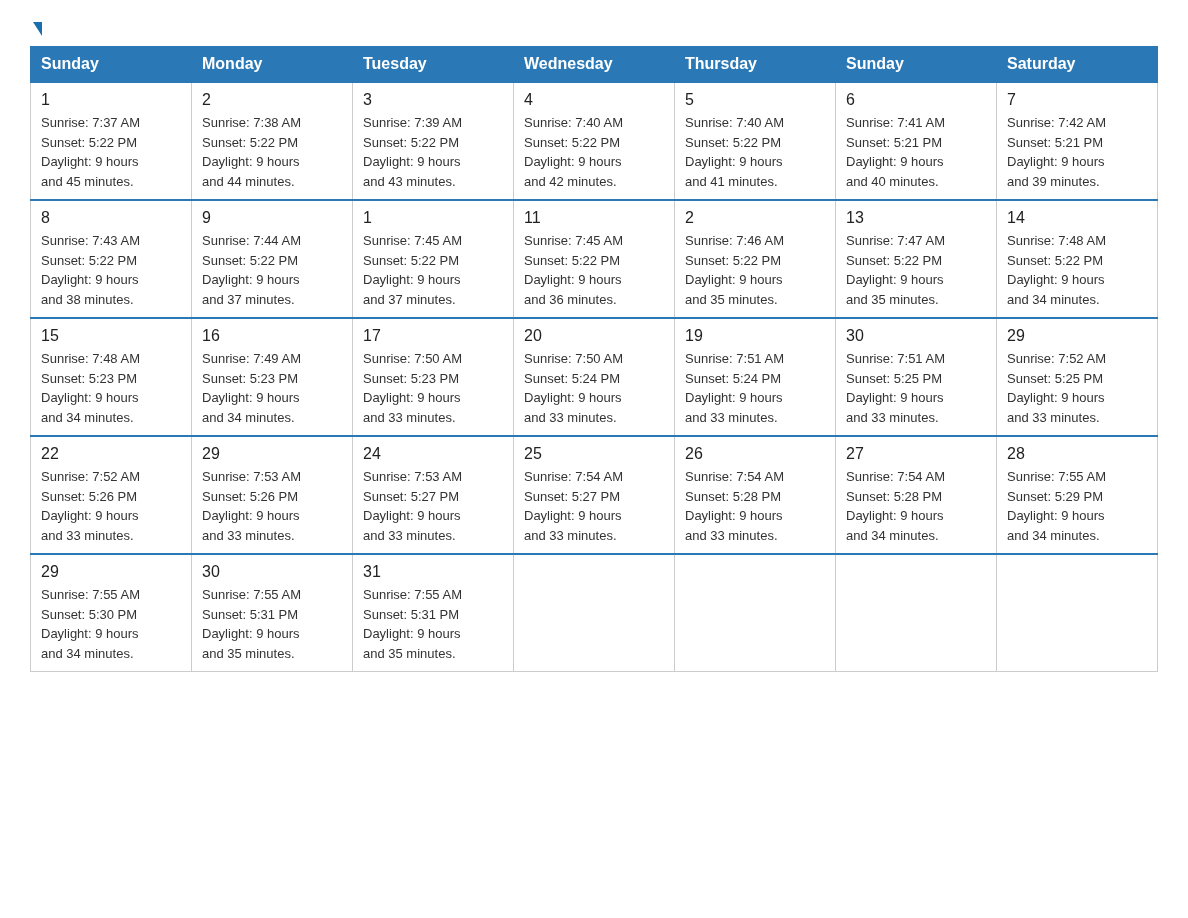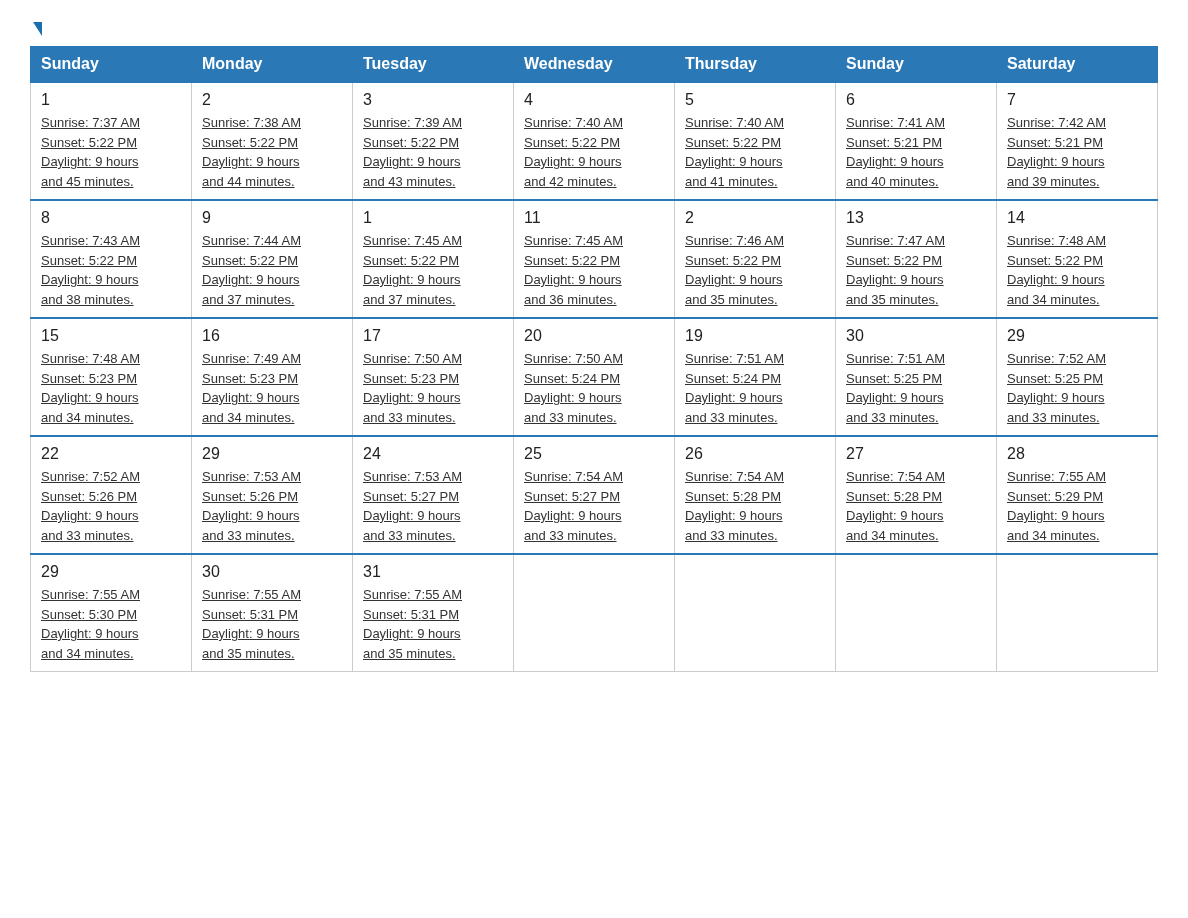--- a/index.html
+++ b/index.html
@@ -69,21 +69,20 @@
     .day-number {
       font-size: 16px;
       font-weight: normal;
       margin-bottom: 4px;
       display: block;
     }
     .day-info {
       font-size: 13px;
       line-height: 1.5;
       color: #333;
-      text-decoration: underline;
     }
     .empty-cell {
       background: #fff;
     }
     .logo-wrapper {
       display: flex;
       flex-direction: column;
       align-items: flex-start;
     }
     .logo-line1 {

